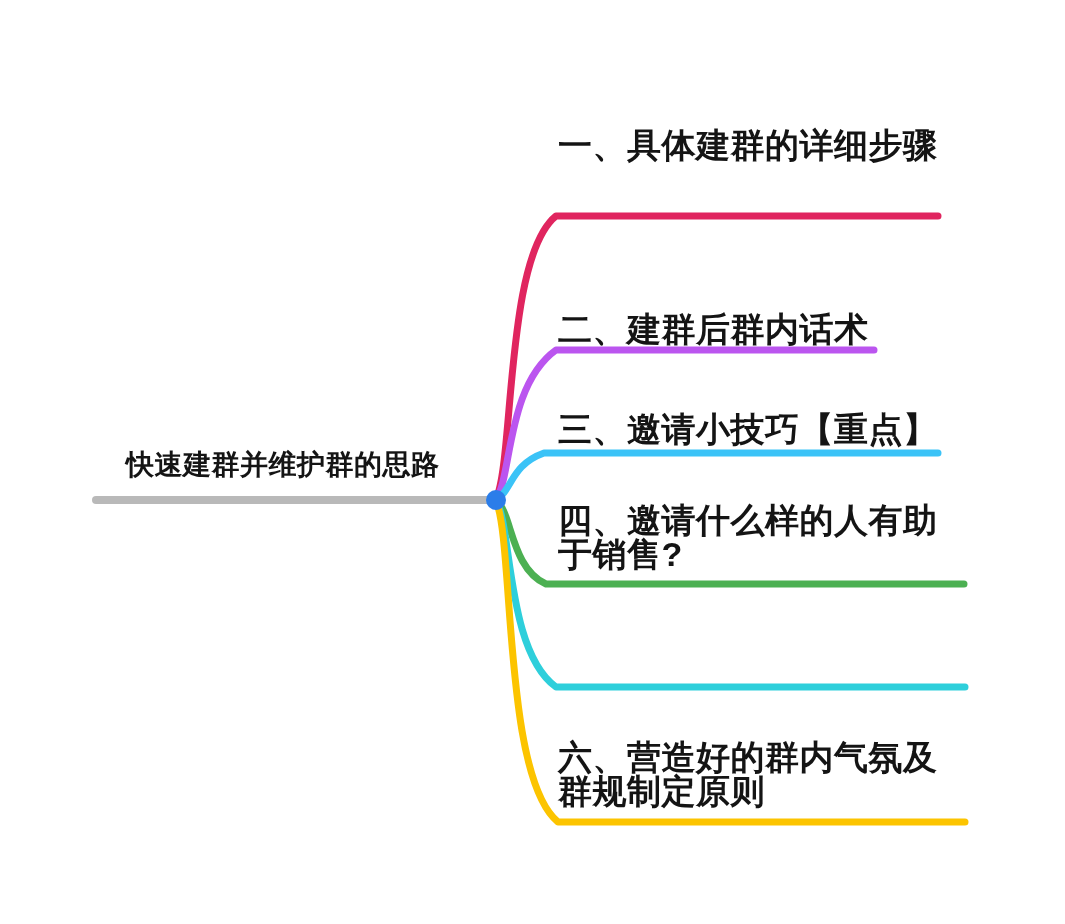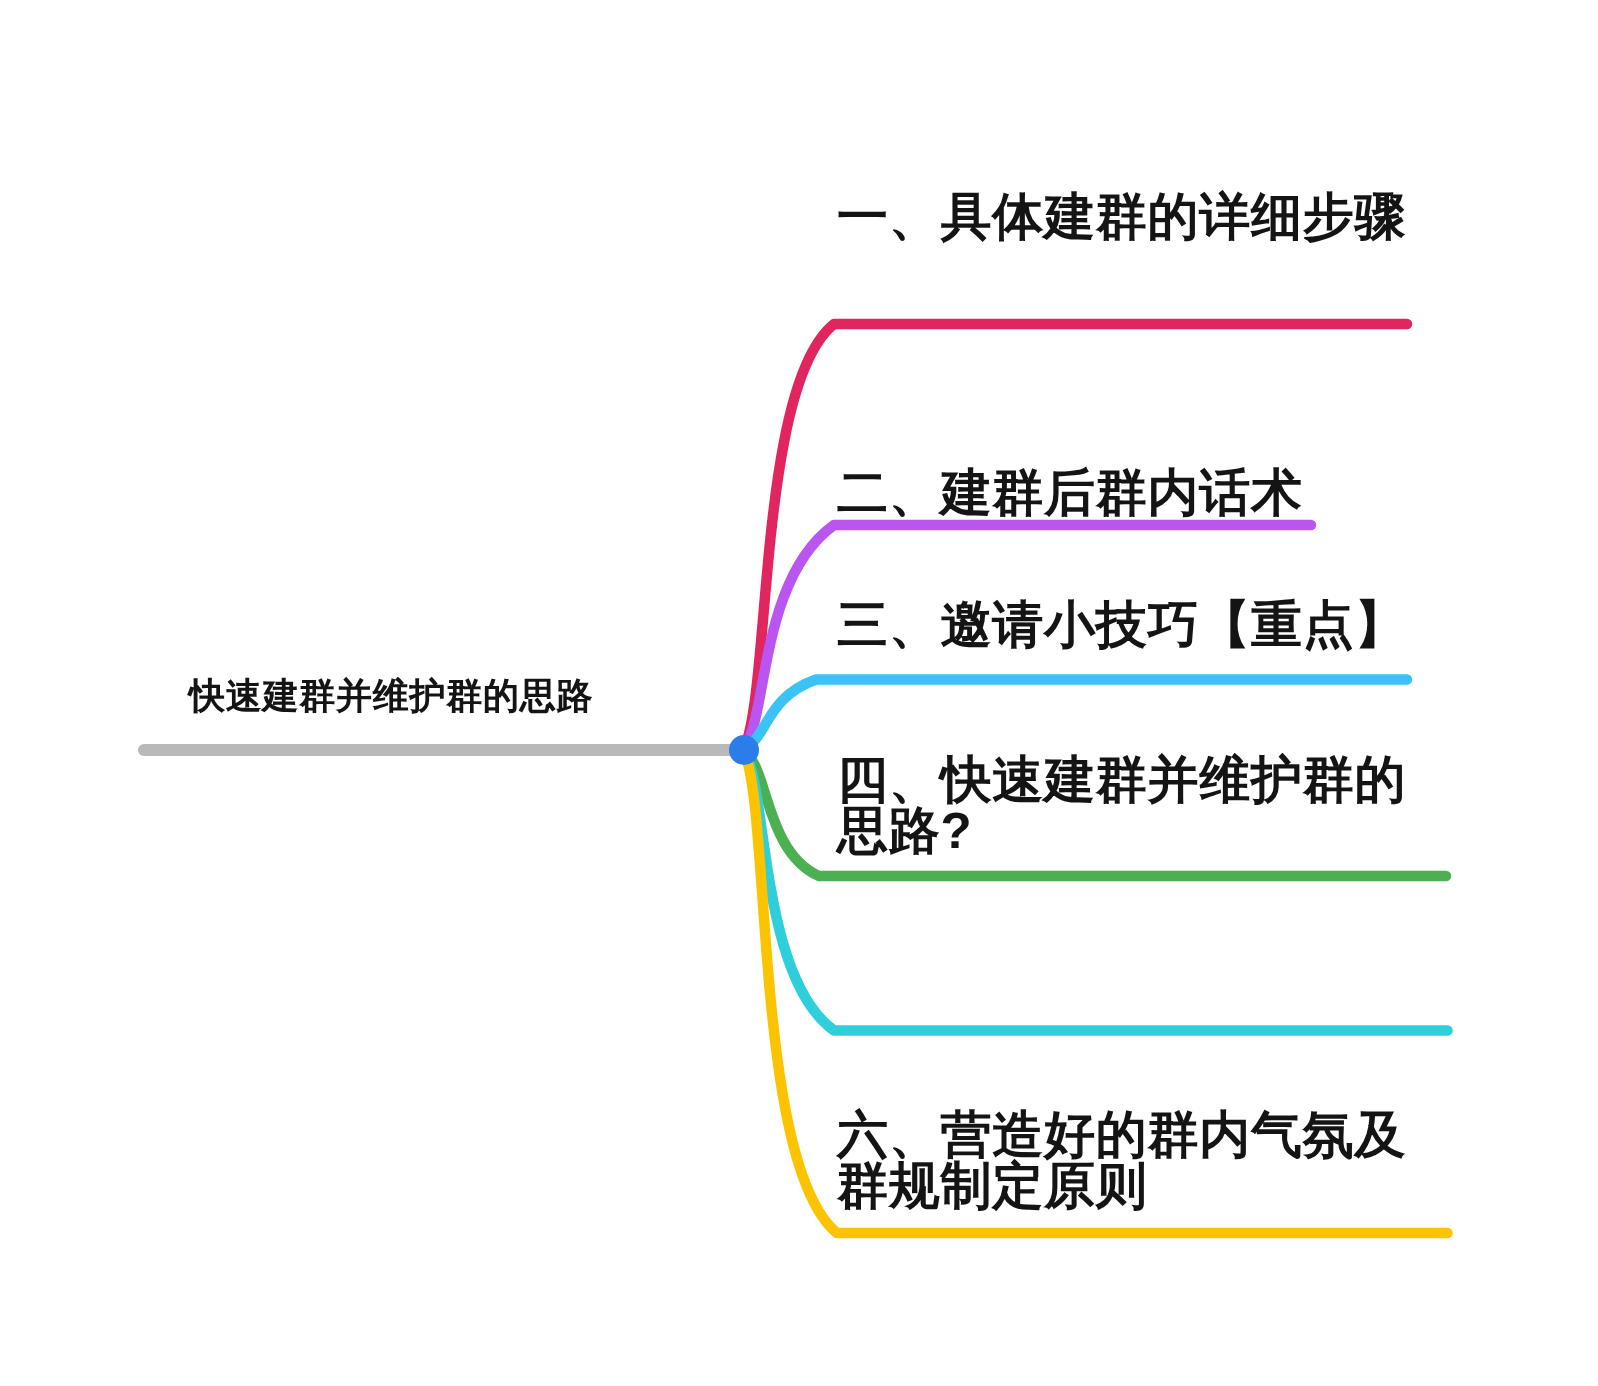--- a/index.html
+++ b/index.html
@@ -29,21 +29,21 @@
     font-size: 34px;
     line-height: 34px;
     letter-spacing: 0.5px;
     white-space: pre-wrap;
     cursor: default;
   }
   .root-label {
     position: absolute;
     color: #141414;
     font-weight: bold;
-    font-size: 24px;
+    font-size: 28px;
     line-height: 34px;
     letter-spacing: 0.5px;
   }
 </style>
 </head>
 <body>
 
 <div class="canvas">
 
   <svg class="connector-layer" width="1065" height="924" viewBox="0 0 1065 924" fill="none" xmlns="http://www.w3.org/2000/svg">
@@ -64,20 +64,20 @@
 
     <circle cx="496" cy="500" r="10" fill="#2b7de9"></circle>
   </svg>
 
   <div class="root-label" style="left:126px; top:448px; width:380px;">快速建群并维护群的思路</div>
 
   <div class="node-label" style="left:558px; top:128px; width:400px;">一、具体建群的详细步骤</div>
 
   <div class="node-label" style="left:558px; top:264px; width:400px;margin-top:48px;">二、建群后群内话术</div>
 
-  <div class="node-label" style="left:558px; top:400px; width:400px;">三、邀请小技巧【重点】</div>
+  <div class="node-label" style="left:558px; top:412px; width:400px;">三、邀请小技巧【重点】</div>
 
-  <div class="node-label" style="left:558px; top:503px; width:382px;">四、快速建群并维护群的思路?</div>
+  <div class="node-label" style="left:558px; top:503px; width:382px;">四、邀请什么样的人有助于销售?</div>
 
 
   <div class="node-label" style="left:558px; top:740px; width:382px;">六、营造好的群内气氛及群规制定原则</div>
 
 </div>
 
 </body></html>

